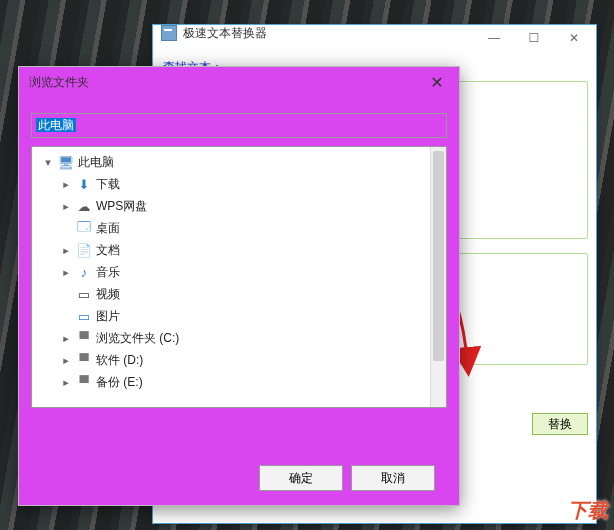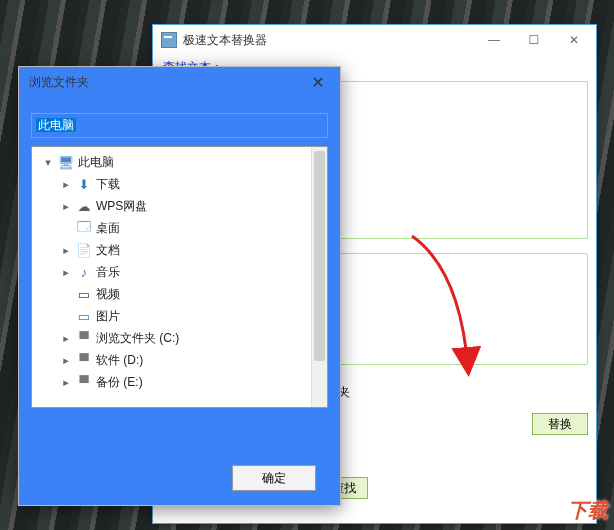--- a/index.html
+++ b/index.html
@@ -1,20 +1,20 @@
 <!DOCTYPE html>
 <html><head>
 <meta charset="utf-8">
 <style>
   * { box-sizing: border-box; margin: 0; padding: 0; font-family: "Microsoft YaHei", "SimSun", sans-serif; }
   body { width: 614px; height: 530px; background: #3a4040; position: relative; overflow: hidden; }
   .desktop-bg { position:absolute; inset:0; background: repeating-linear-gradient(100deg,#2c3030 0 8px,#3a4040 8px 20px,#555 20px 25px,#2a2c2c 25px 40px); filter:contrast(1.1);}
   
   .win-back { position:absolute; left:152px; top:24px; width:445px; height:500px; background:#fff; border:1px solid #4fa3d6; box-shadow:0 2px 6px rgba(0,0,0,.3);}
-  .win-back .titlebar { height:30px; display:flex; align-items:center; padding:0 2px 0 8px; font-size:12px; color:#333;}
+  .win-back .titlebar { height:30px; display:flex; padding:0 2px 0 8px; font-size:12px; color:#333;}
   .win-back .titlebar .tb-icon { width:16px; height:16px; background:#74a4d0; margin-right:6px; border:1px solid #5580aa; position:relative;}
   .win-back .titlebar .tb-icon::after{content:"";position:absolute;left:2px;top:3px;width:8px;height:2px;background:#fff;}
   .win-back .titlebar .title { flex:1; }
   .win-back .titlebar .ctrls { display:flex; gap:0;}
   .win-back .titlebar .ctrls div { width:40px; height:26px; display:flex;align-items:center;justify-content:center;color:#666;font-size:12px;}
   .win-back .tabrow { padding:4px 10px 0; font-size:12px; color:#1033cc;}
   .win-back .content { position:absolute; left:8px; right:8px; top:56px; bottom:8px;}
   .panel { border:1px solid #b0e090; background:#fff; border-radius:2px;}
   .panel.top { position:absolute; left:0; right:0; top:0; height:158px;}
   .panel.mid { position:absolute; left:0; right:0; top:172px; height:112px;}
@@ -27,21 +27,21 @@
   .combo .cbtxt { flex:1; background:#edf8d8;}
   .combo .cbbtn { width:18px; background:#6bbb2f; color:#fff; display:flex;align-items:center;justify-content:center;font-size:10px;}
   .btn { height:22px; min-width:40px; padding:0 8px; border:1px solid #8bbb5b; background:#e8f6d0; font-size:12px; display:inline-flex;align-items:center;justify-content:center; cursor:pointer;}
   .chk { display:inline-flex; align-items:center; gap:3px; font-size:12px;}
   .chk .box { width:12px; height:12px; border:1px solid #6bbb2f; background:#fff; display:flex;align-items:center;justify-content:center;color:#2a8a10;font-size:11px;line-height:1;}
   .rad { display:inline-flex; align-items:center; gap:3px; font-size:12px;}
   .rad .dot { width:12px; height:12px; border:1px solid #6bbb2f; border-radius:50%; background:#fff; display:flex;align-items:center;justify-content:center;}
   .rad .dot.on::after{content:"";width:6px;height:6px;border-radius:50%;background:#2a8a10;}
   .numbox { width:38px; height:20px; border:1px solid #b0e090; background:#fff; font-size:12px; padding:0 4px;}
   
-  .dlg { position:absolute; left:18px; top:66px; width:323px; height:440px; background:#3b82f6; border:1px solid #bbb; box-shadow:0 4px 18px rgba(0,0,0,.45);}
+  .dlg { position:absolute; left:18px; top:66px; width:442px; height:440px; background:#d946ef; border:1px solid #bbb; box-shadow:0 4px 18px rgba(0,0,0,.45);}
   .dlg .titlebar { height:30px; display:flex; align-items:center; padding:0 10px; font-size:12px; color:#333;}
   .dlg .titlebar .title{flex:1;}
   .dlg .titlebar .close{width:24px;height:24px;display:flex;align-items:center;justify-content:center;color:#333;font-size:16px;cursor:pointer;}
   .dlg .prompt { padding:10px 12px; font-size:12px; color:#333;}
   .dlg .pathbox { margin:16px 12px 8px; border:1px solid #999; padding:3px 4px; font-size:12px;}
   .dlg .pathbox span{ background:#0078d7; color:#fff; padding:0 2px;}
   .tree { margin:2px 12px 0; height:262px; border:1px solid #999; background:#fff; overflow:hidden; position:relative;}
   .tree-inner { padding:4px 0 4px 4px; font-size:12px; color:#222;}
   .titem { display:flex; align-items:center; height:22px; gap:4px; padding-left:6px;}
   .expander { width:12px; text-align:center; color:#666; font-size:11px; cursor:pointer;}
@@ -210,16 +210,17 @@
           <span class="ticon ic-drive">▀</span>
           <span>备份 (E:)</span>
         </div>
       </div>
     <div class="scrollbar">
         <div class="thumb"></div>
       </div>
   </div>
   <div class="btnrow">
     <button>确定</button>
+    <button>取消</button>
   </div>
 </div>
 
 <div class="wm">下载</div>
 
 </body></html>

